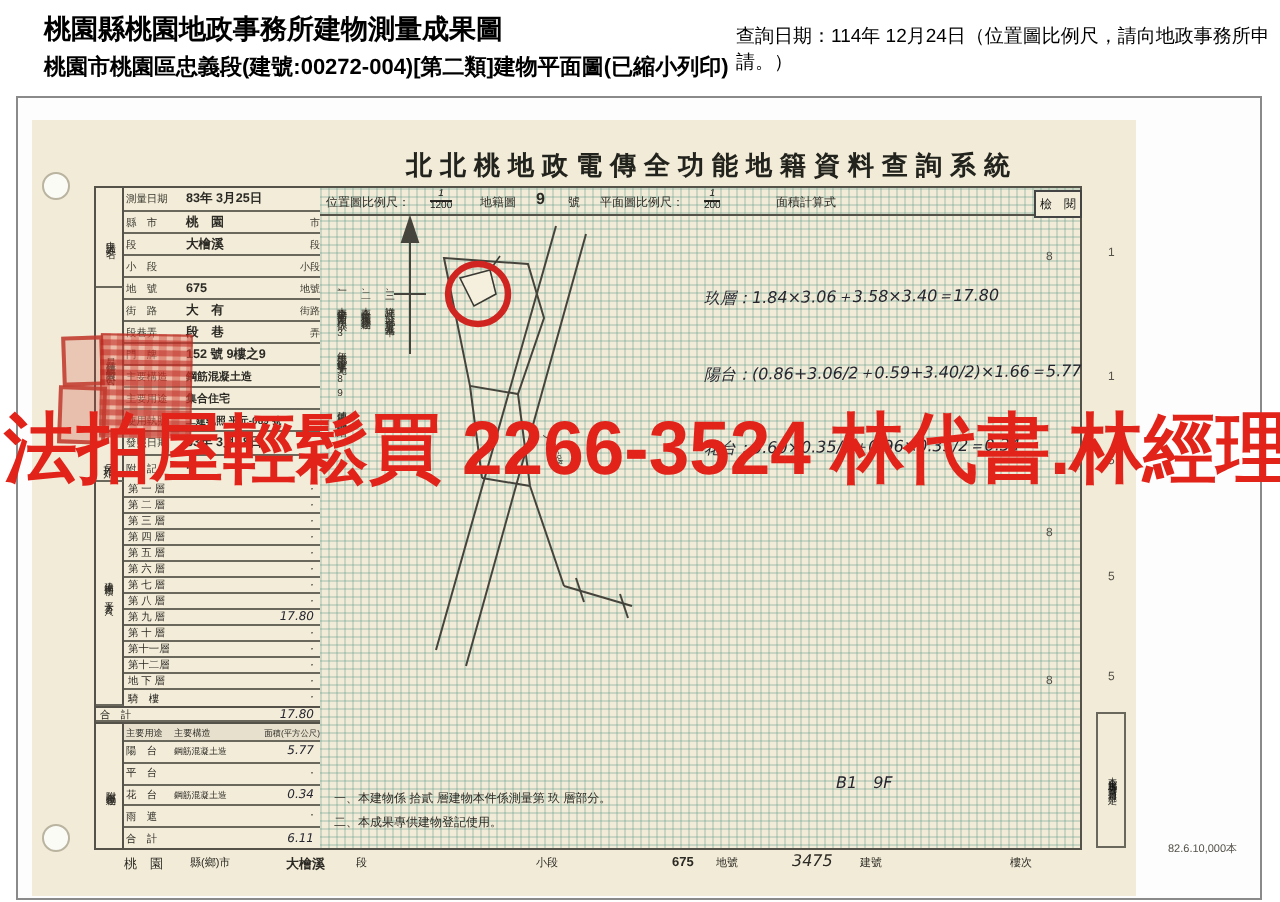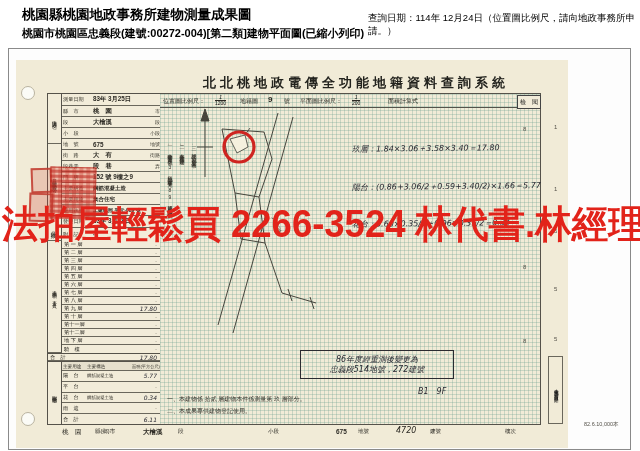--- a/index.html
+++ b/index.html
@@ -306,24 +306,20 @@
   </svg>
 
   <div class="abs v note-v" style="left:163px;top:142px;height:205px;">一、本建物平面圖係依83年桃縣工建字第平元089號使用執照圖說轉繪。</div>
   <div class="abs v note-v" style="left:175px;top:142px;height:120px;">二、本案建物係新建物。</div>
   <div class="abs v note-v" style="left:187px;top:142px;height:100px;">三、詳細尺寸以都市計畫為準。</div>
 
   <div class="abs hand calc" style="left:352px;top:143px;">玖層：1.84×3.06＋3.58×3.40＝17.80</div>
   <div class="abs hand calc" style="left:352px;top:181px;">陽台：(0.86+3.06∕2＋0.59+3.40∕2)×1.66＝5.77</div>
   <div class="abs hand calc" style="left:352px;top:218px;">花台：0.60×0.35∕2＋0.96×0.35∕2＝0.34</div>
 
-  <div class="abs rembox hand">
-    <span>86年度經重測後變更為</span>
-    <span>忠義段514地號，272建號</span>
-  </div>
   <div class="abs hand bmark" style="left:418px;top:386px;">B1　9F</div>
 
   <div class="abs bot-note" style="left:167px;top:395px;">一、本建物係 拾貳 層建物本件係測量第 玖 層部分。</div>
   <div class="abs bot-note" style="left:167px;top:407px;">二、本成果專供建物登記使用。</div>
 
   <div class="abs vbox">
     <span class="v" style="font-size:4.5px;line-height:1;">本電腦圖分層負責規定</span>
   </div>
 
   <div class="abs edge-num" style="left:554px;top:124px;">1</div>
@@ -336,21 +332,21 @@
   <div class="abs edge-num" style="left:523px;top:264px;">8</div>
   <div class="abs edge-num" style="left:523px;top:338px;">8</div>
 
   <div class="abs foot" style="left:62px;">桃　園</div>
   <div class="abs foot" style="left:95px;font-size:5.5px;">縣(鄉)市</div>
   <div class="abs foot" style="left:143px;font-weight:bold;">大檜溪</div>
   <div class="abs foot" style="left:178px;font-size:5.5px;">段</div>
   <div class="abs foot" style="left:268px;font-size:5.5px;">小段</div>
   <div class="abs foot" style="left:336px;font-weight:bold;">675</div>
   <div class="abs foot" style="left:358px;font-size:5.5px;">地號</div>
-  <div class="abs foot hand" style="left:396px;font-size:8px;top:426px;">4720</div>
+  <div class="abs foot hand" style="left:396px;font-size:8px;top:426px;">3475</div>
   <div class="abs foot" style="left:430px;font-size:5.5px;">建號</div>
   <div class="abs foot" style="left:505px;font-size:5.5px;">樓次</div>
   <div class="abs print-info">82.6.10,000本</div>
 
   <div class="abs stamp stamp1"></div>
   <div class="abs stamp stamp2"></div>
   <div class="abs stamp stamp3"></div>
 
   <div class="abs wm" style="color:#e2231a">法拍屋輕鬆買 2266-3524 林代書.林經理</div>
 

